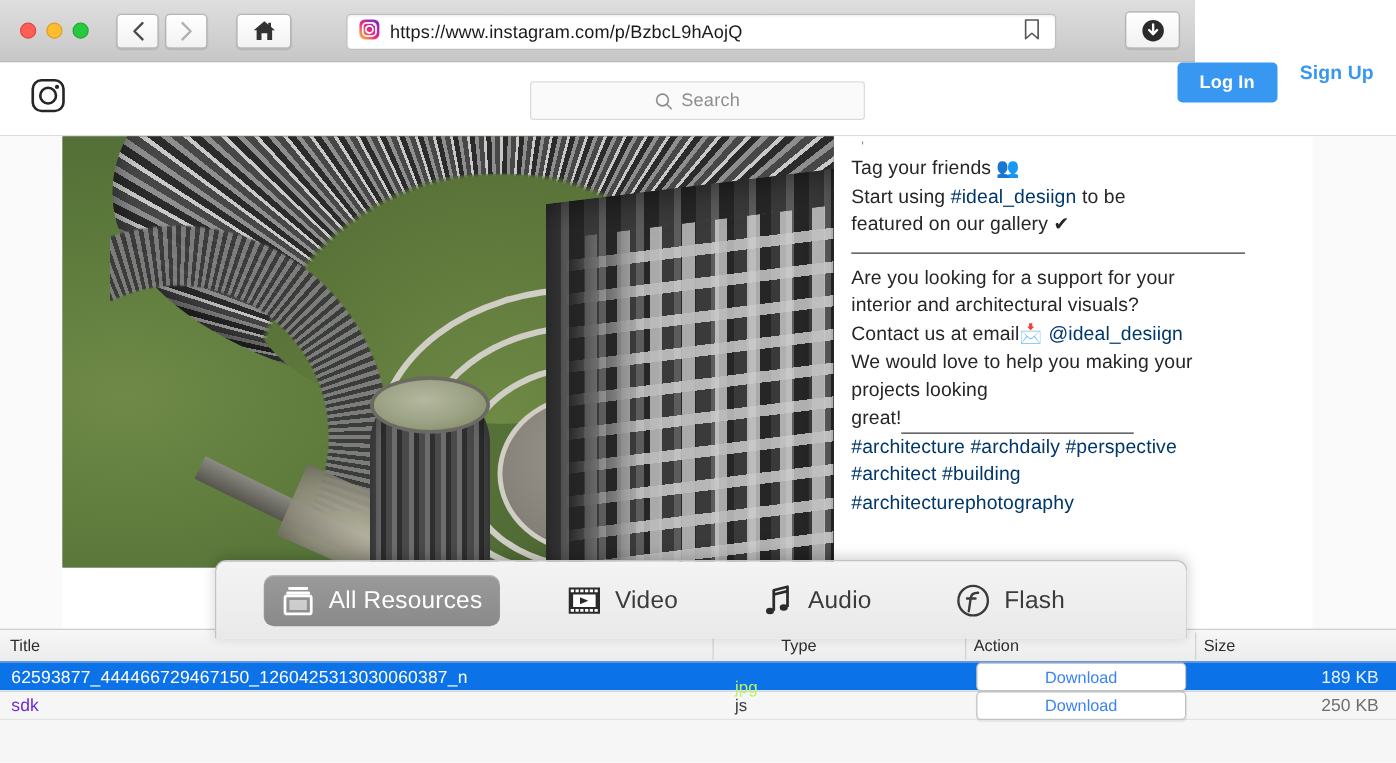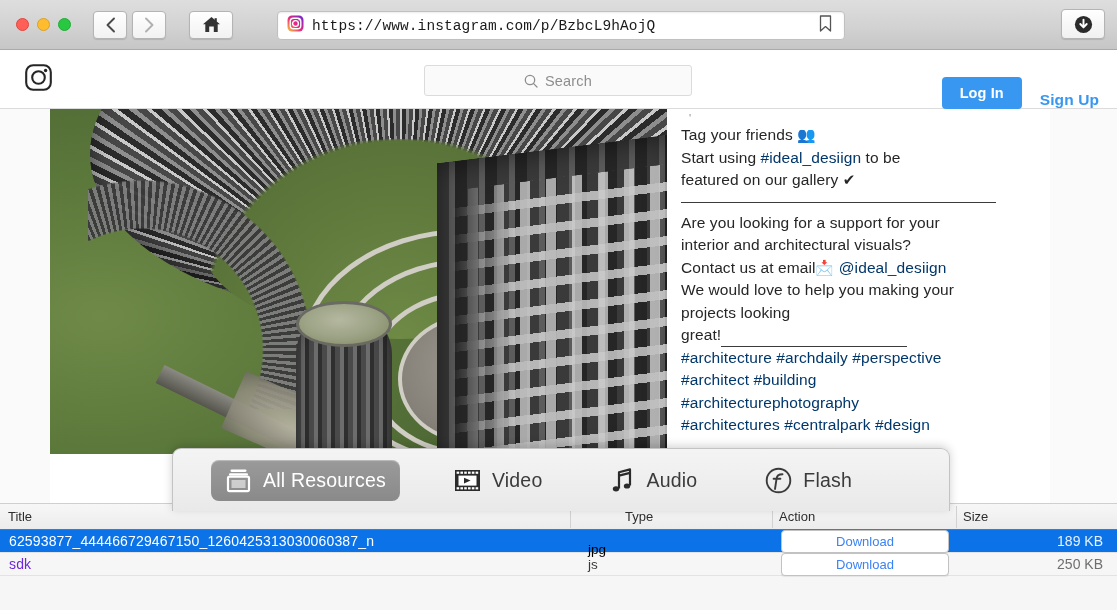--- a/index.html
+++ b/index.html
@@ -6,24 +6,24 @@
   html, body {
     width: 1117px; height: 610px;
     overflow: hidden;
     font-family: "Liberation Sans", sans-serif;
     background: #ffffff;
   }
 
   
   .browser-chrome {
     position: absolute; top: 0; left: 0;
-    width: 1117px; height: 50px;
+    width: 956px; height: 50px;
     background: linear-gradient(to bottom, #dedede 0%, #d2d2d2 55%, #c6c6c6 100%);
     border-bottom: 1px solid #a9a9a9;
-    display: flex; align-items: center; font-family: Liberation Mono, monospace;
+    display: flex; align-items: center;
   }
   .traffic-lights { display: flex; gap: 8px; margin-left: 16px; }
   .light { width: 13px; height: 13px; border-radius: 50%; }
   .light.red    { background: #ff5f57; border: 1px solid #e04540; }
   .light.yellow { background: #febc2e; border: 1px solid #dea024; }
   .light.green  { background: #28c840; border: 1px solid #1dad34; }
 
   .nav-group { display: flex; gap: 5px; margin-left: 22px; }
   .chrome-btn {
     width: 34px; height: 28px;
@@ -80,21 +80,21 @@
     border: 1px solid #dbdbdb;
     border-radius: 3px;
     display: flex; align-items: center; justify-content: center;
     gap: 7px;
   }
   .ig-search .ph {
     font-size: 14.5px; color: #8e8e8e; letter-spacing: 0.2px;
   }
   .ig-actions {
     position: absolute; right: 18px; top: 0; height: 59px;
-    display: flex; align-items: flex-end; gap: 18px;
+    display: flex; align-items: flex-start; gap: 18px;
   }
   .login-btn {
     background: #3897f0; color: #ffffff;
     font-size: 14.5px; font-weight: bold;
     border: none; border-radius: 4px;
     padding: 8px 18px;
     letter-spacing: 0.1px;
   }
   .signup-link {
     color: #3897f0; font-size: 15.5px; font-weight: bold;
@@ -315,21 +315,21 @@
   .row.selected { background: #0b72e7; }
   .row .c-title {
     position: absolute; left: 9px;
     font-size: 14px; color: #6d28d9; letter-spacing: 0.15px;
   }
   .row.selected .c-title { color: #ffffff; }
   .row .c-type {
     position: absolute; left: 588px;
     font-size: 13.5px; color: #3a3a3a;
   }
-  .row.selected .c-type { color: #000000; margin-top: 16px; }
+  .row.selected .c-type { color: #bef264; margin-top: 16px; }
   .row .c-action { position: absolute; left: 781px; }
   .dl-button {
     width: 168px; height: 23px;
     background: #ffffff;
     border: 1px solid #c2c2c2;
     border-radius: 4px;
     font-size: 13px; color: #3b82f6;
     display: flex; align-items: center; justify-content: center;
     box-shadow: 0 1px 1px rgba(0,0,0,0.07);
   }
@@ -474,21 +474,20 @@
       <div class="cap-line">We would love to help you making your</div>
       <div class="cap-line">projects looking</div>
 
       <div class="cap-line">
         <span>great!</span><span class="underline-fill"></span>
       </div>
 
       <div class="cap-line hashtag">#architecture #archdaily #perspective</div>
       <div class="cap-line hashtag">#architect #building</div>
       <div class="cap-line hashtag">#architecturephotography</div>
-      <div class="cap-line hashtag">#architectures #centralpark #design</div>
     </div>
   </div>
 </div>
 
 <div class="filter-bar">
 
   <div class="filter-item active">
     <svg width="27" height="27" viewBox="0 0 27 27">
       <rect x="5.5" y="2.5" width="16" height="2.4" rx="1.1" fill="#fff"></rect>
       <rect x="4" y="6.2" width="19" height="2.4" rx="1.1" fill="#fff"></rect>

